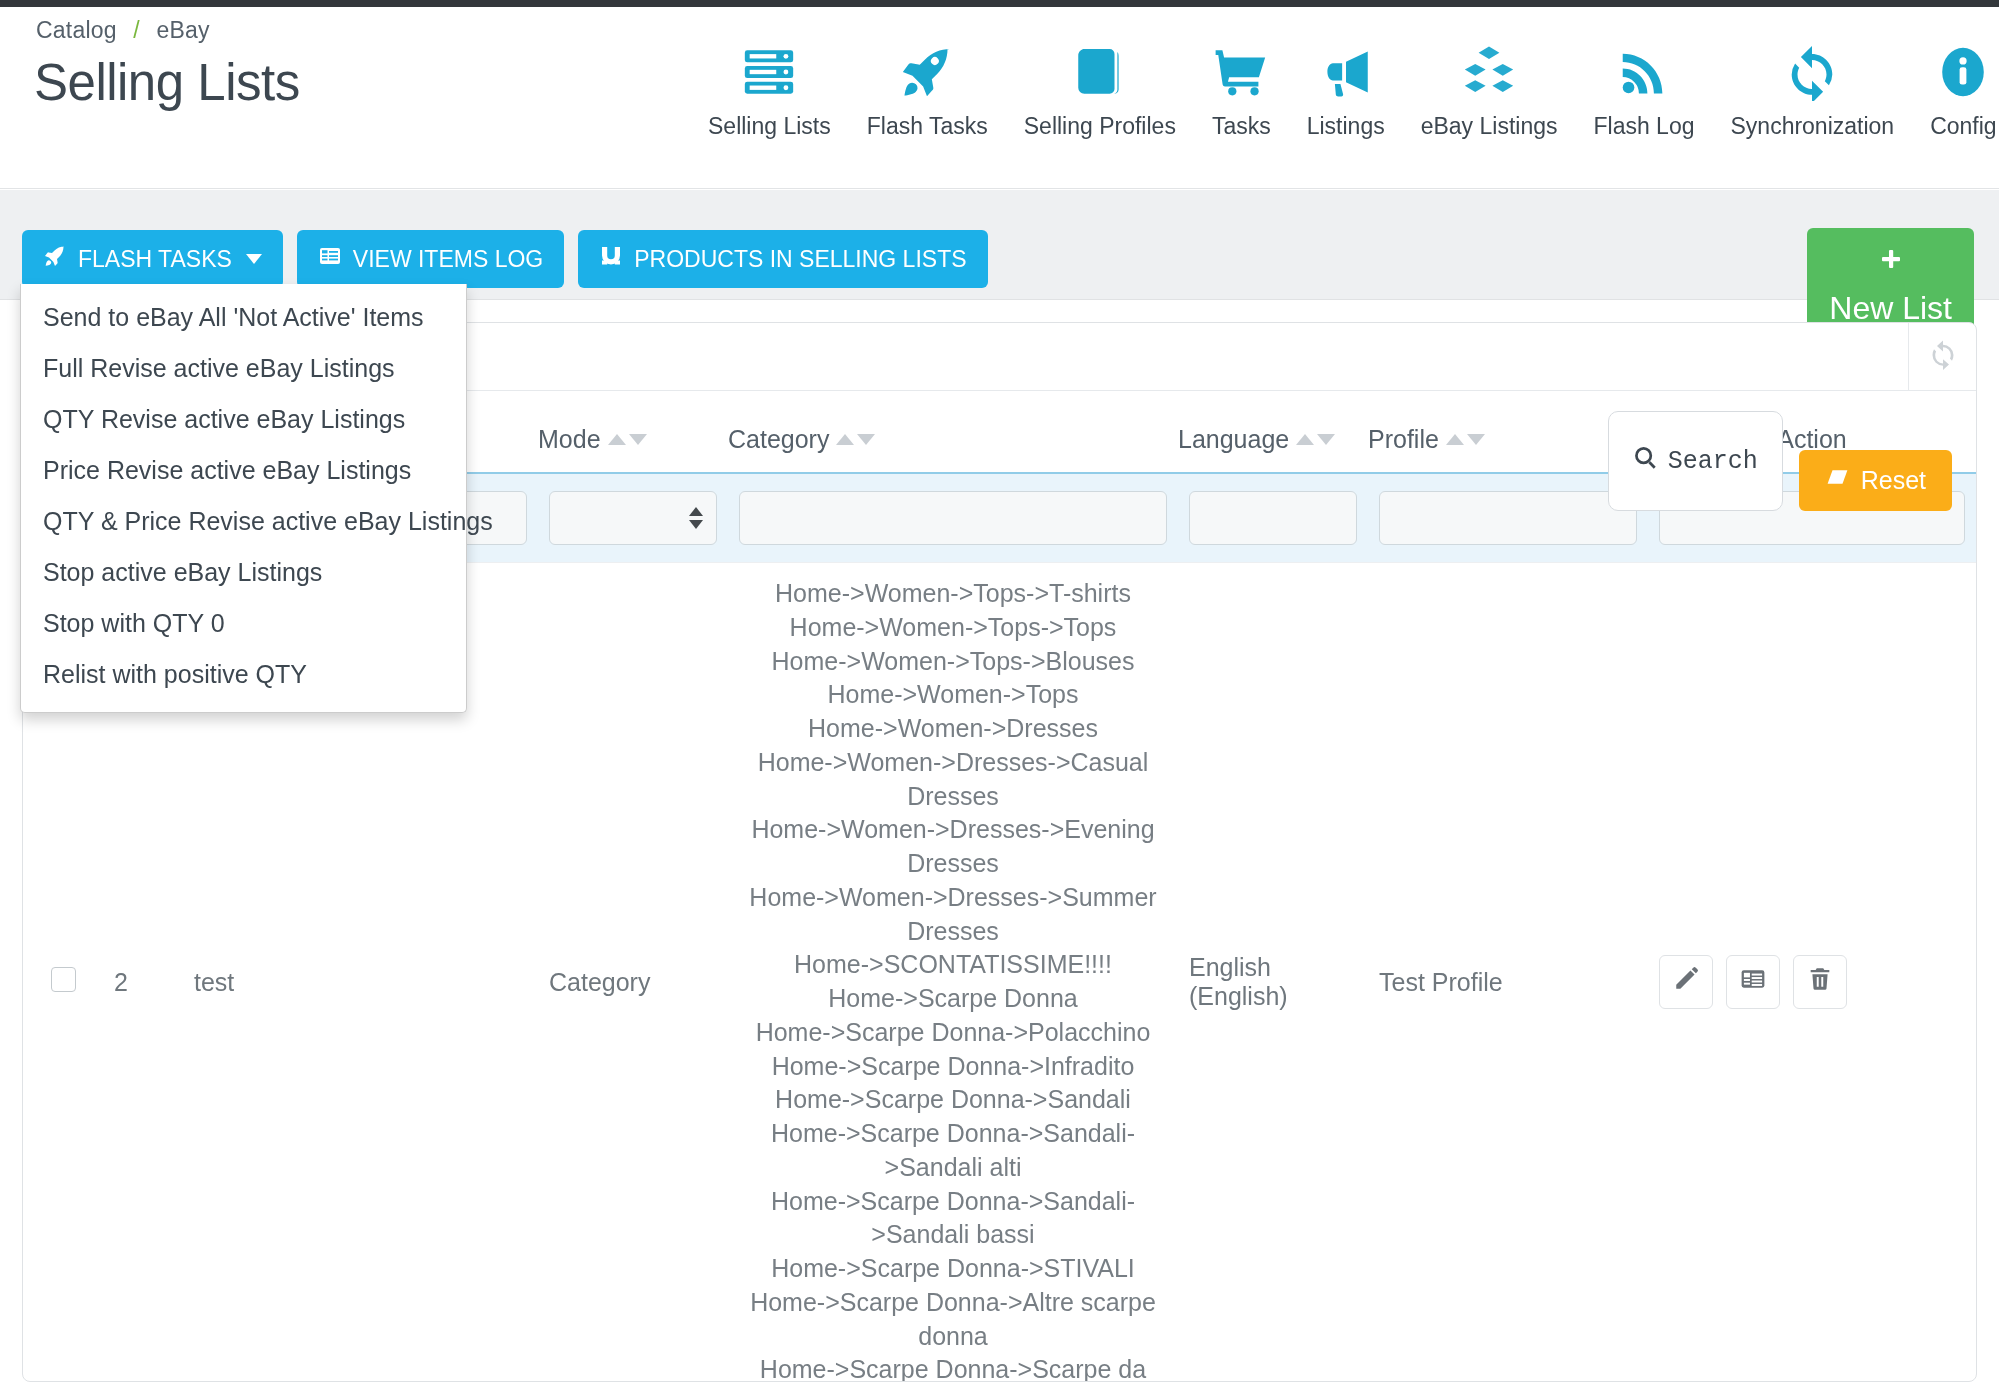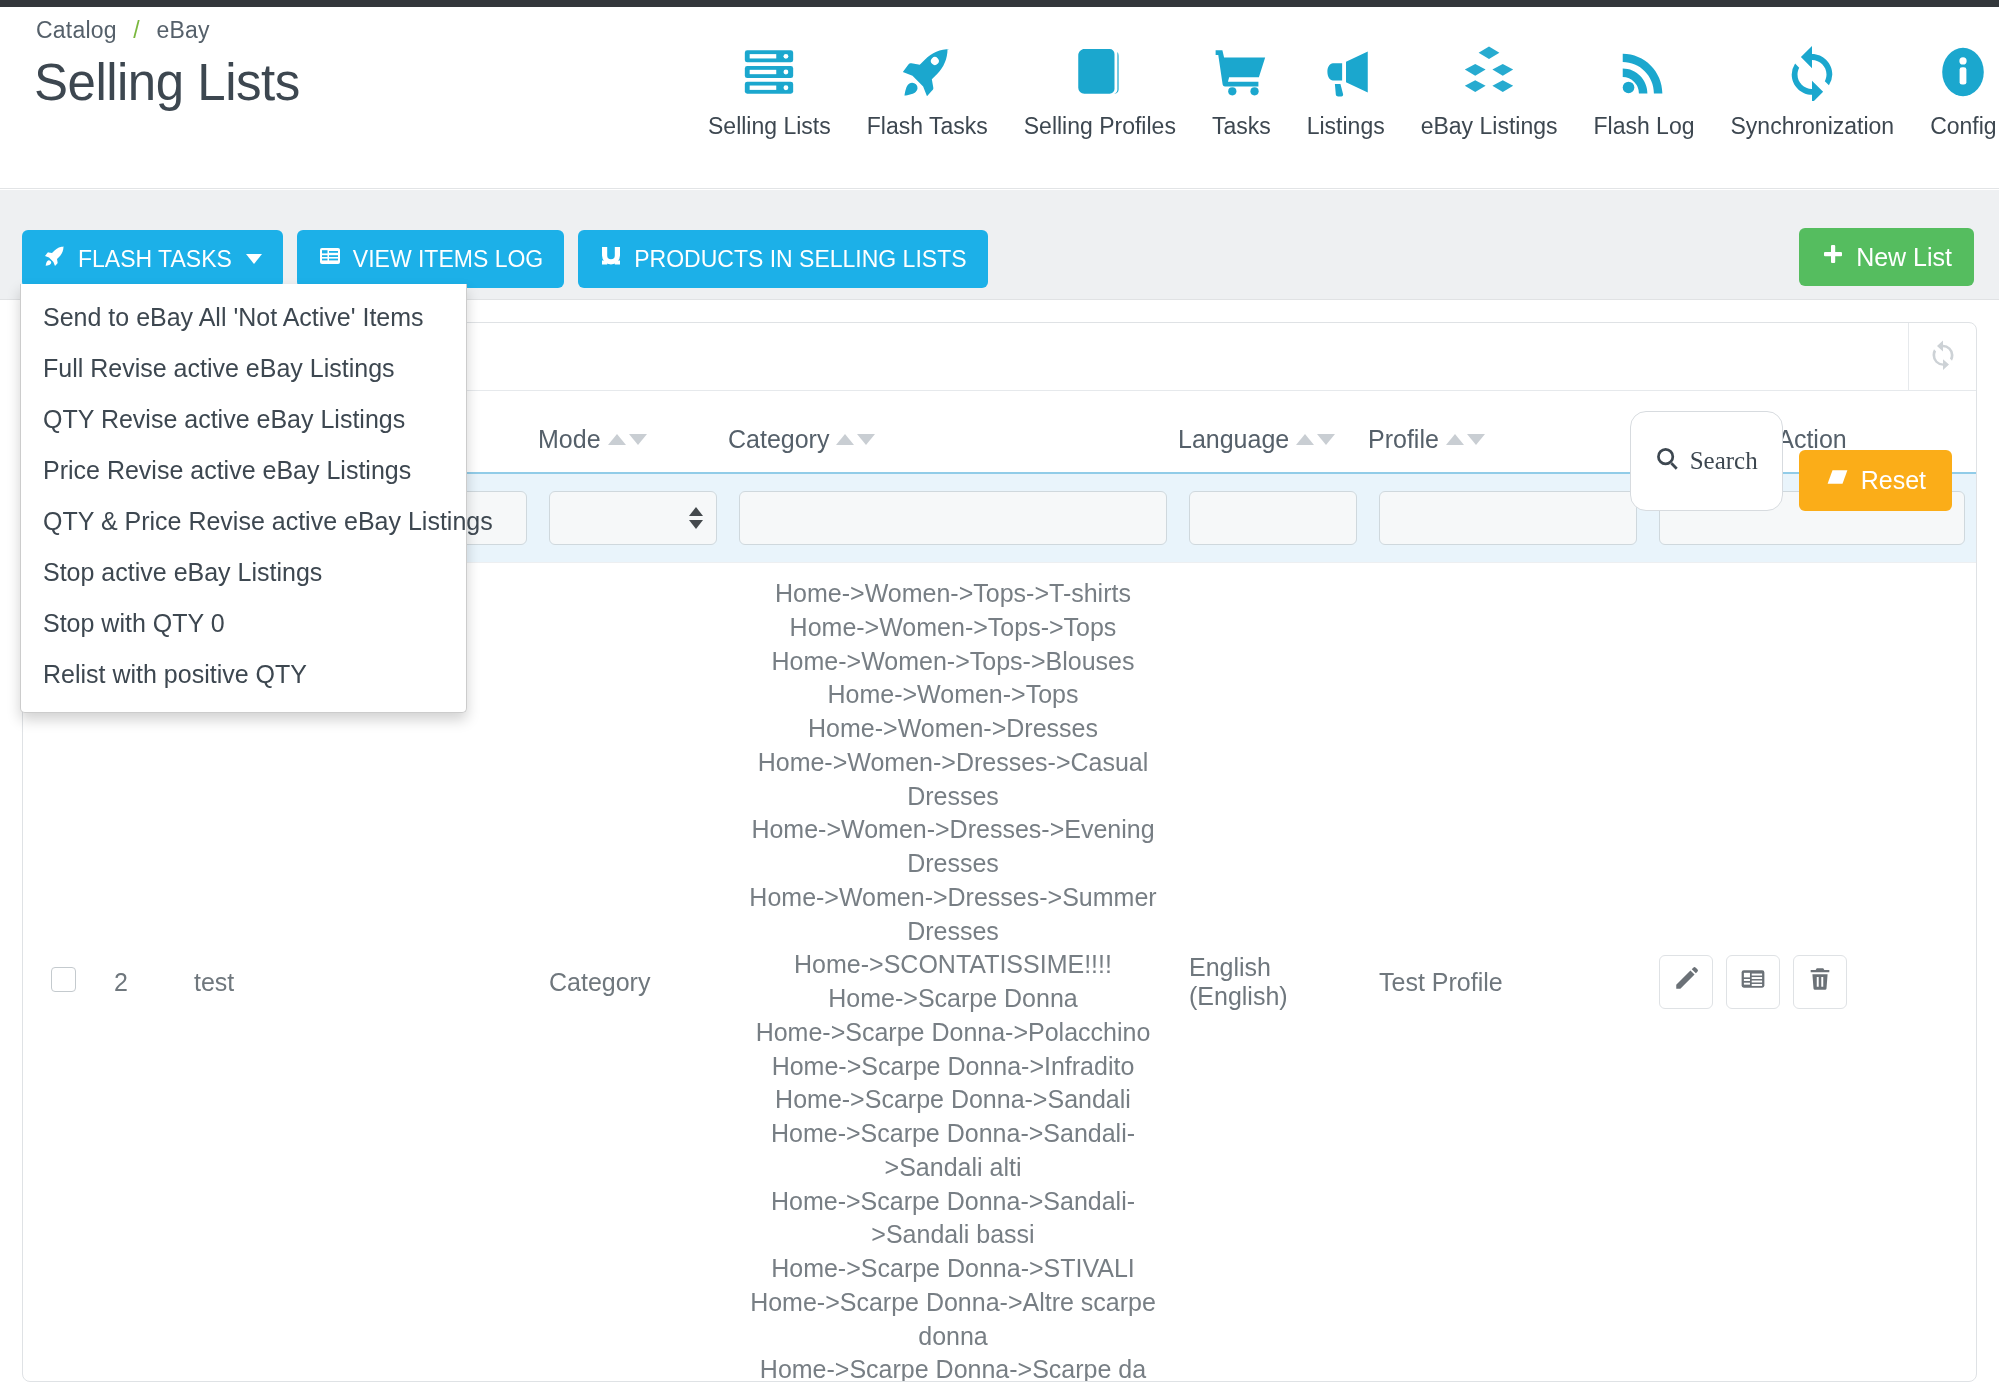--- a/index.html
+++ b/index.html
@@ -67,21 +67,21 @@
     font-size: 23px; cursor: pointer;
     display: inline-flex; align-items: center; gap: 11px;
     white-space: nowrap;
   }
   .btn-blue {
     background: #1cb0e8; color: #ffffff;
     padding: 14px 21px; font-weight: 400;
   }
   .btn-green {
     background: #55bd5f; color: #ffffff;
-    padding: 14px 22px; font-size: 25px;
+    padding: 14px 22px; font-size: 32px; flex-direction: column;
   }
   .tb-left { position: absolute; left: 22px; top: 230px; display: flex; gap: 14px; z-index: 30; }
   .tb-right { position: absolute; right: 25px; top: 228px; }
   .caret-down {
     width: 0; height: 0; border-left: 8px solid transparent;
     border-right: 8px solid transparent; border-top: 10px solid #ffffff;
     display: inline-block; margin-left: 3px;
   }
 
   
@@ -125,24 +125,24 @@
   }
   .refresh-cell svg { fill: #cdd2d6; }
 
   
   .search-row {
     position: absolute; right: 24px; top: 88px;
     display: flex; gap: 16px; z-index: 10;
   }
   .btn-search {
     background: #ffffff; color: #3d4750;
-    border: 1px solid #d7dbdf; border-radius: 16px;
+    border: 1px solid #d7dbdf; border-radius: 10px;
     padding: 14px 24px; font-size: 25px;
     display: inline-flex; align-items: center; gap: 10px;
-    cursor: pointer; font-family: Liberation Serif, serif;
+    cursor: pointer; font-family: Liberation Mono, monospace;
   }
   .btn-reset {
     background: #fbad18; color: #ffffff;
     border: none; border-radius: 6px;
     padding: 15px 26px; font-size: 25px;
     display: inline-flex; align-items: center; gap: 11px;
     cursor: pointer; font-family: "Liberation Sans", sans-serif; margin-top: 39px;
   }
 
   

